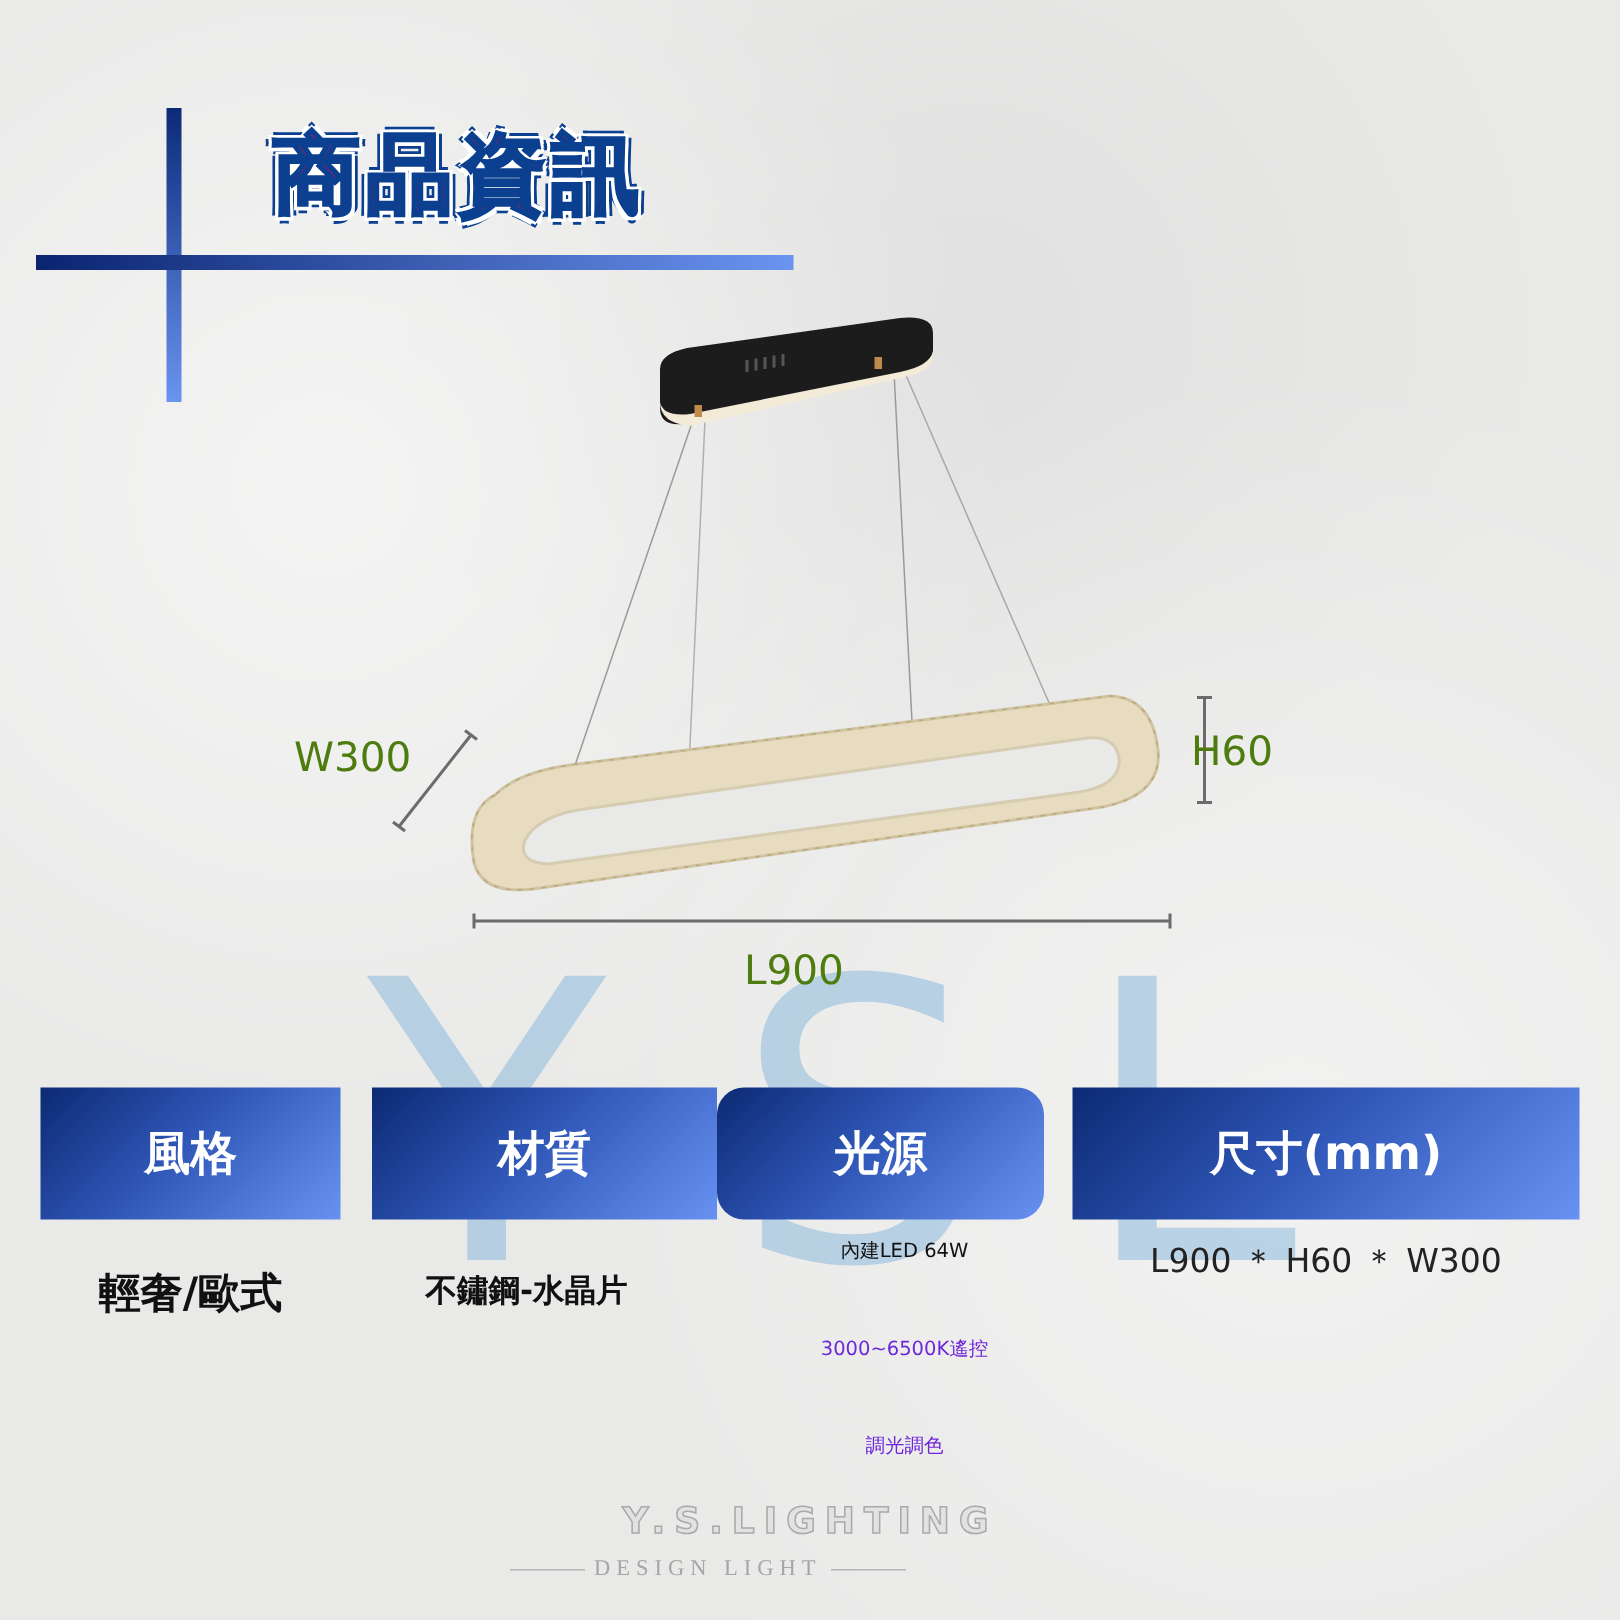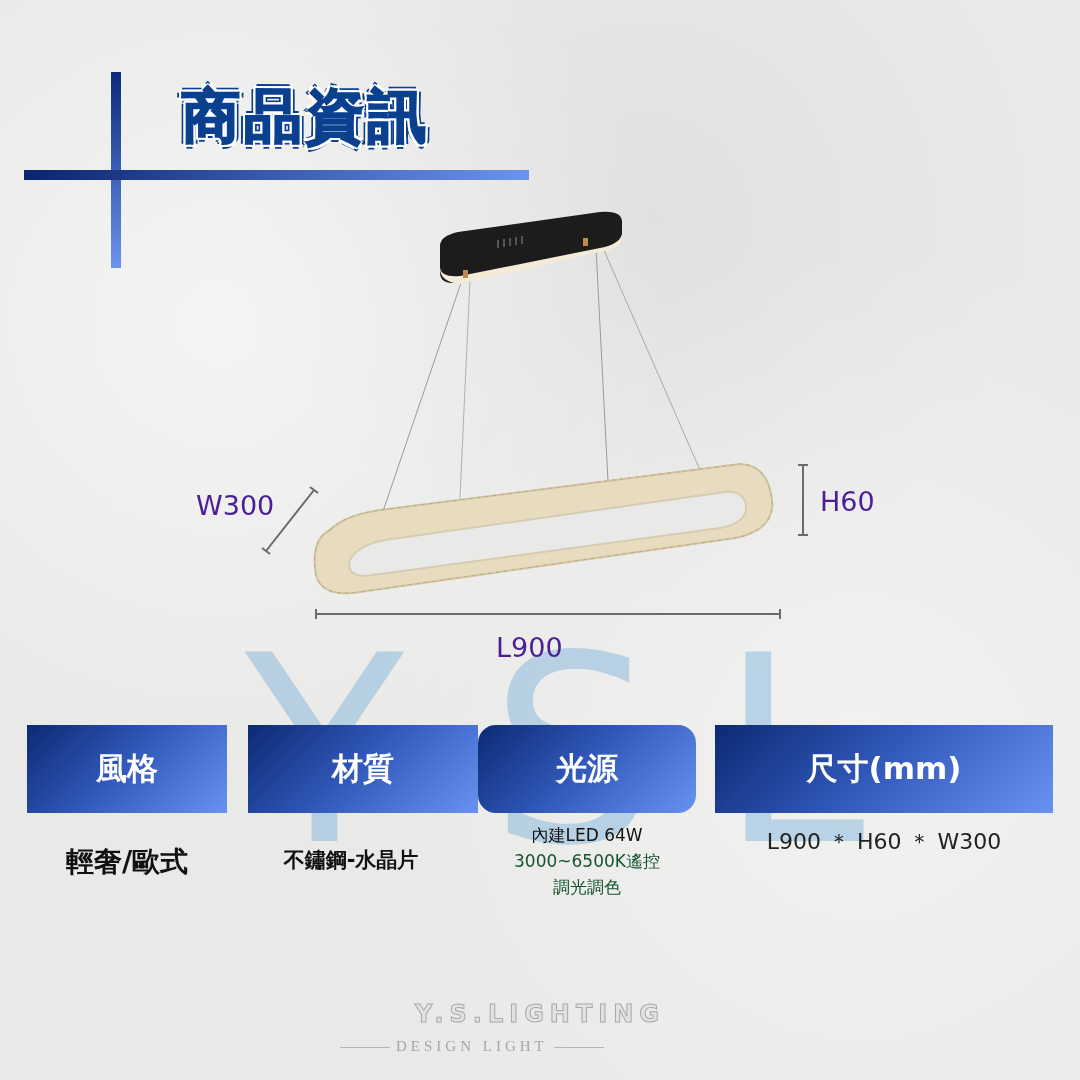--- a/index.html
+++ b/index.html
@@ -12,40 +12,40 @@
       radial-gradient(circle at 60% 20%, rgba(200,200,200,0.25) 0, rgba(200,200,200,0) 35%);
     font-family:"DejaVu Sans", sans-serif;
   }
   .abs { position:absolute; }
 
   
   .vline { left:111px; top:72px; width:10px; height:196px;
     background:linear-gradient(to bottom,#0b2a78,#6a94f0); }
   .hline { left:24px; top:170px; width:505px; height:10px;
     background:linear-gradient(to right,#0a2470,#6a94f0); }
-  .title { left:182px; top:78px; font-size:58px; font-weight:bold; color:#14532d;
+  .title { left:182px; top:78px; font-size:58px; font-weight:bold; color:#be185d;
     letter-spacing:4px;
     -webkit-text-stroke:2px #0b3f8f;
     text-shadow: 3px 0 0 #fff, -3px 0 0 #fff, 0 3px 0 #fff, 0 -3px 0 #fff,
                  3px 3px 0 #fff, -3px -3px 0 #fff, 3px -3px 0 #fff, -3px 3px 0 #fff,
                  5px 0 0 #0b3f8f, -5px 0 0 #0b3f8f, 0 5px 0 #0b3f8f, 0 -5px 0 #0b3f8f; }
 
   
   .wm { font-family:"DejaVu Sans", sans-serif; font-size:260px; color:rgba(110,170,215,0.42);
     font-weight:normal; top:600px; }
 
   
-  .dimtxt { color:#4c1d95; font-size:27px; }
+  .dimtxt { color:#4d7c0f; font-size:27px; }
 
   
   .hbox { top:725px; height:88px; display:flex; align-items:center; justify-content:center;
     background:linear-gradient(135deg,#0c2a74 0%,#2f56b6 45%,#6892f2 100%);
     color:#fff; font-weight:bold; font-size:31px; }
   .val { text-align:center; color:#111; }
-  .red { color:#14532d; }
+  .red { color:#6d28d9;margin-top:39px; }
 
   .brand1 { left:360px; top:1000px; width:360px; text-align:center; font-size:24px; font-weight:bold;
     letter-spacing:6px; color:#e2e2e2; -webkit-text-stroke:1px #a9a9a9; }
   .brand2 { left:340px; top:1038px; width:360px; text-align:left; font-size:15px; letter-spacing:4px;
     color:#a6a6a6;font-family:Liberation Serif, serif; }
 </style>
 </head>
 <body>
 
 <div class="abs vline"></div>
@@ -91,32 +91,32 @@
   <line x1="803" y1="465" x2="803" y2="535" stroke="#6b6b6b" stroke-width="2"></line>
   <line x1="798" y1="465" x2="808" y2="465" stroke="#6b6b6b" stroke-width="2"></line>
   <line x1="798" y1="535" x2="808" y2="535" stroke="#6b6b6b" stroke-width="2"></line>
 
   <line x1="316" y1="614" x2="780" y2="614" stroke="#6b6b6b" stroke-width="2"></line>
   <line x1="316" y1="609" x2="316" y2="619" stroke="#6b6b6b" stroke-width="2"></line>
   <line x1="780" y1="609" x2="780" y2="619" stroke="#6b6b6b" stroke-width="2"></line>
 </svg>
 
 <div class="abs dimtxt" style="left:196px;top:490px;">W300</div>
-<div class="abs dimtxt" style="left:820px;top:486px;">H60</div>
+<div class="abs dimtxt" style="left:794px;top:486px;">H60</div>
 <div class="abs dimtxt" style="left:496px;top:632px;">L900</div>
 
 <div class="abs hbox" style="left:27px;width:200px;">風格</div>
 <div class="abs hbox" style="left:248px;width:230px;">材質</div>
 <div class="abs hbox" style="left:478px;width:218px;border-radius:18px;">光源</div>
 <div class="abs hbox" style="left:715px;width:338px;">尺寸(mm)</div>
 
 <div class="abs val" style="left:27px;width:200px;top:843px;font-size:28px;font-weight:bold;">輕奢/歐式</div>
 <div class="abs val" style="left:248px;width:206px;top:846px;font-size:21px;font-weight:bold;">不鏽鋼-水晶片</div>
 
-<div class="abs val" style="left:478px;width:218px;top:822px;font-size:17px;line-height:26px;">
+<div class="abs val" style="left:494px;width:218px;top:822px;font-size:13px;line-height:26px;">
   <div>內建LED 64W</div>
   <div class="red">3000~6500K遙控</div>
   <div class="red">調光調色</div>
 </div>
 
 <div class="abs val" style="left:715px;width:338px;top:826px;font-size:22px;line-height:32px;color:#222;">
   <div>L900 ＊ H60 ＊ W300</div>
 </div>
 
 <div class="abs brand1">Y.S.LIGHTING</div>

